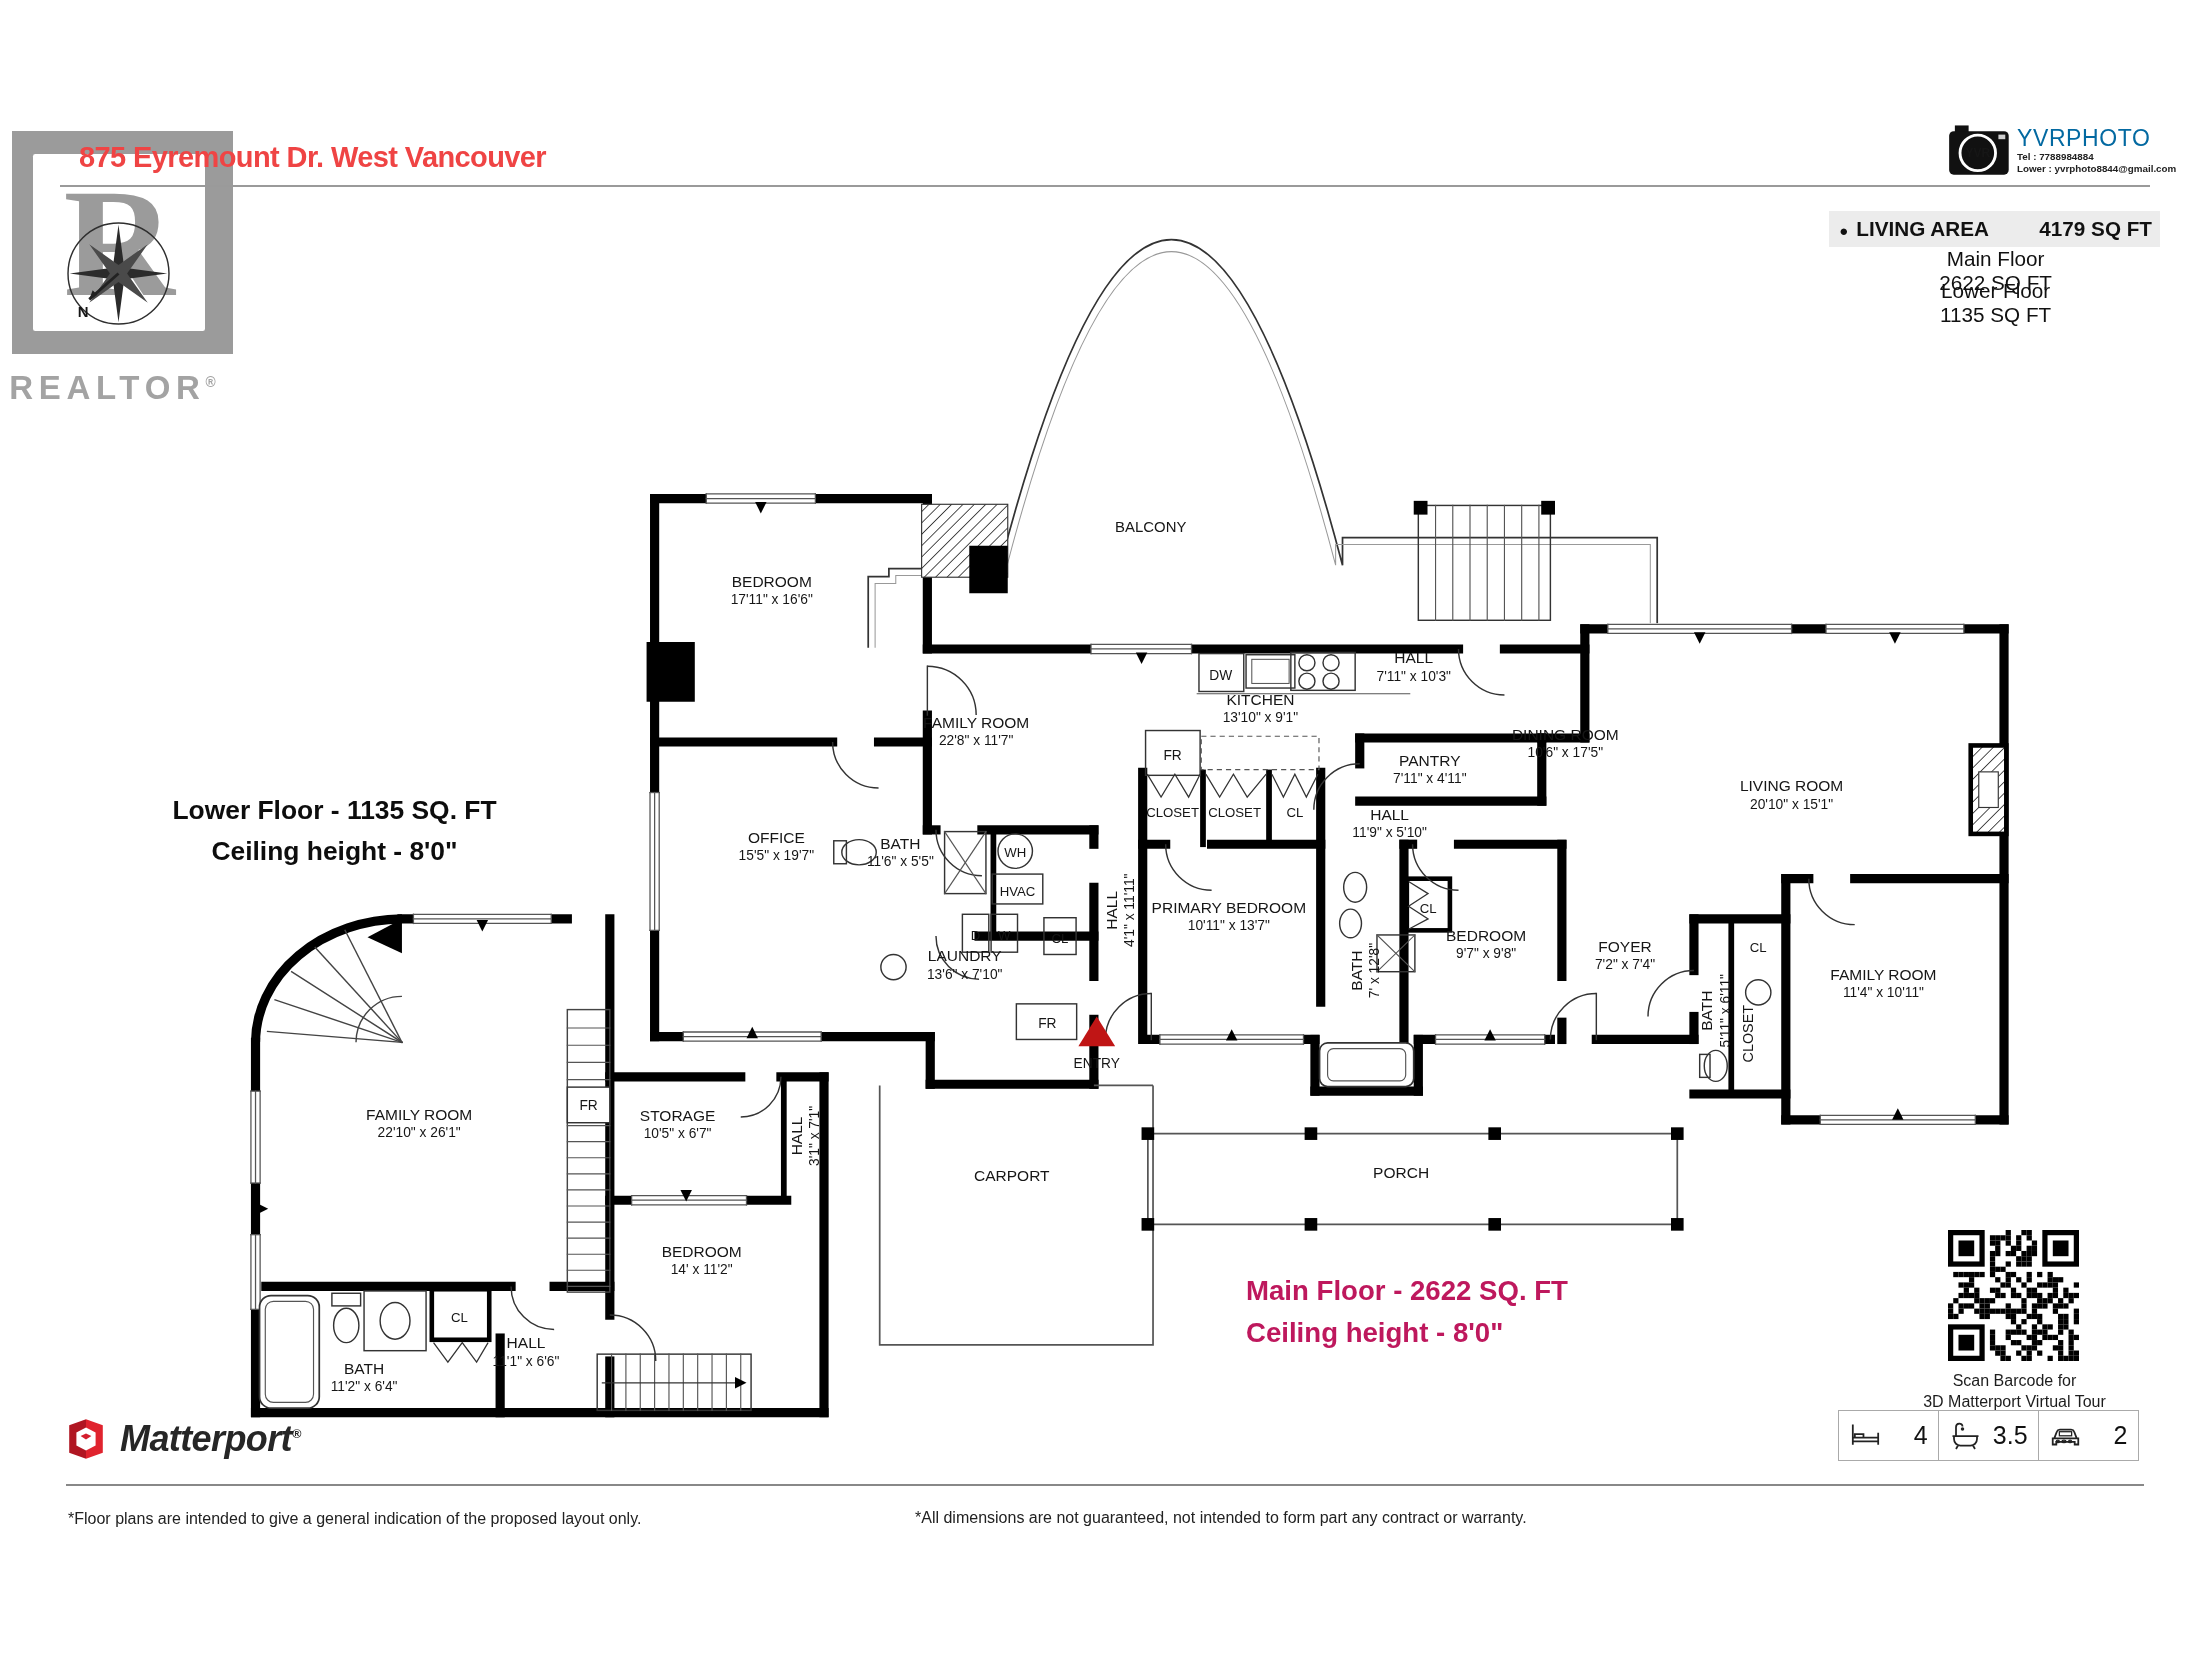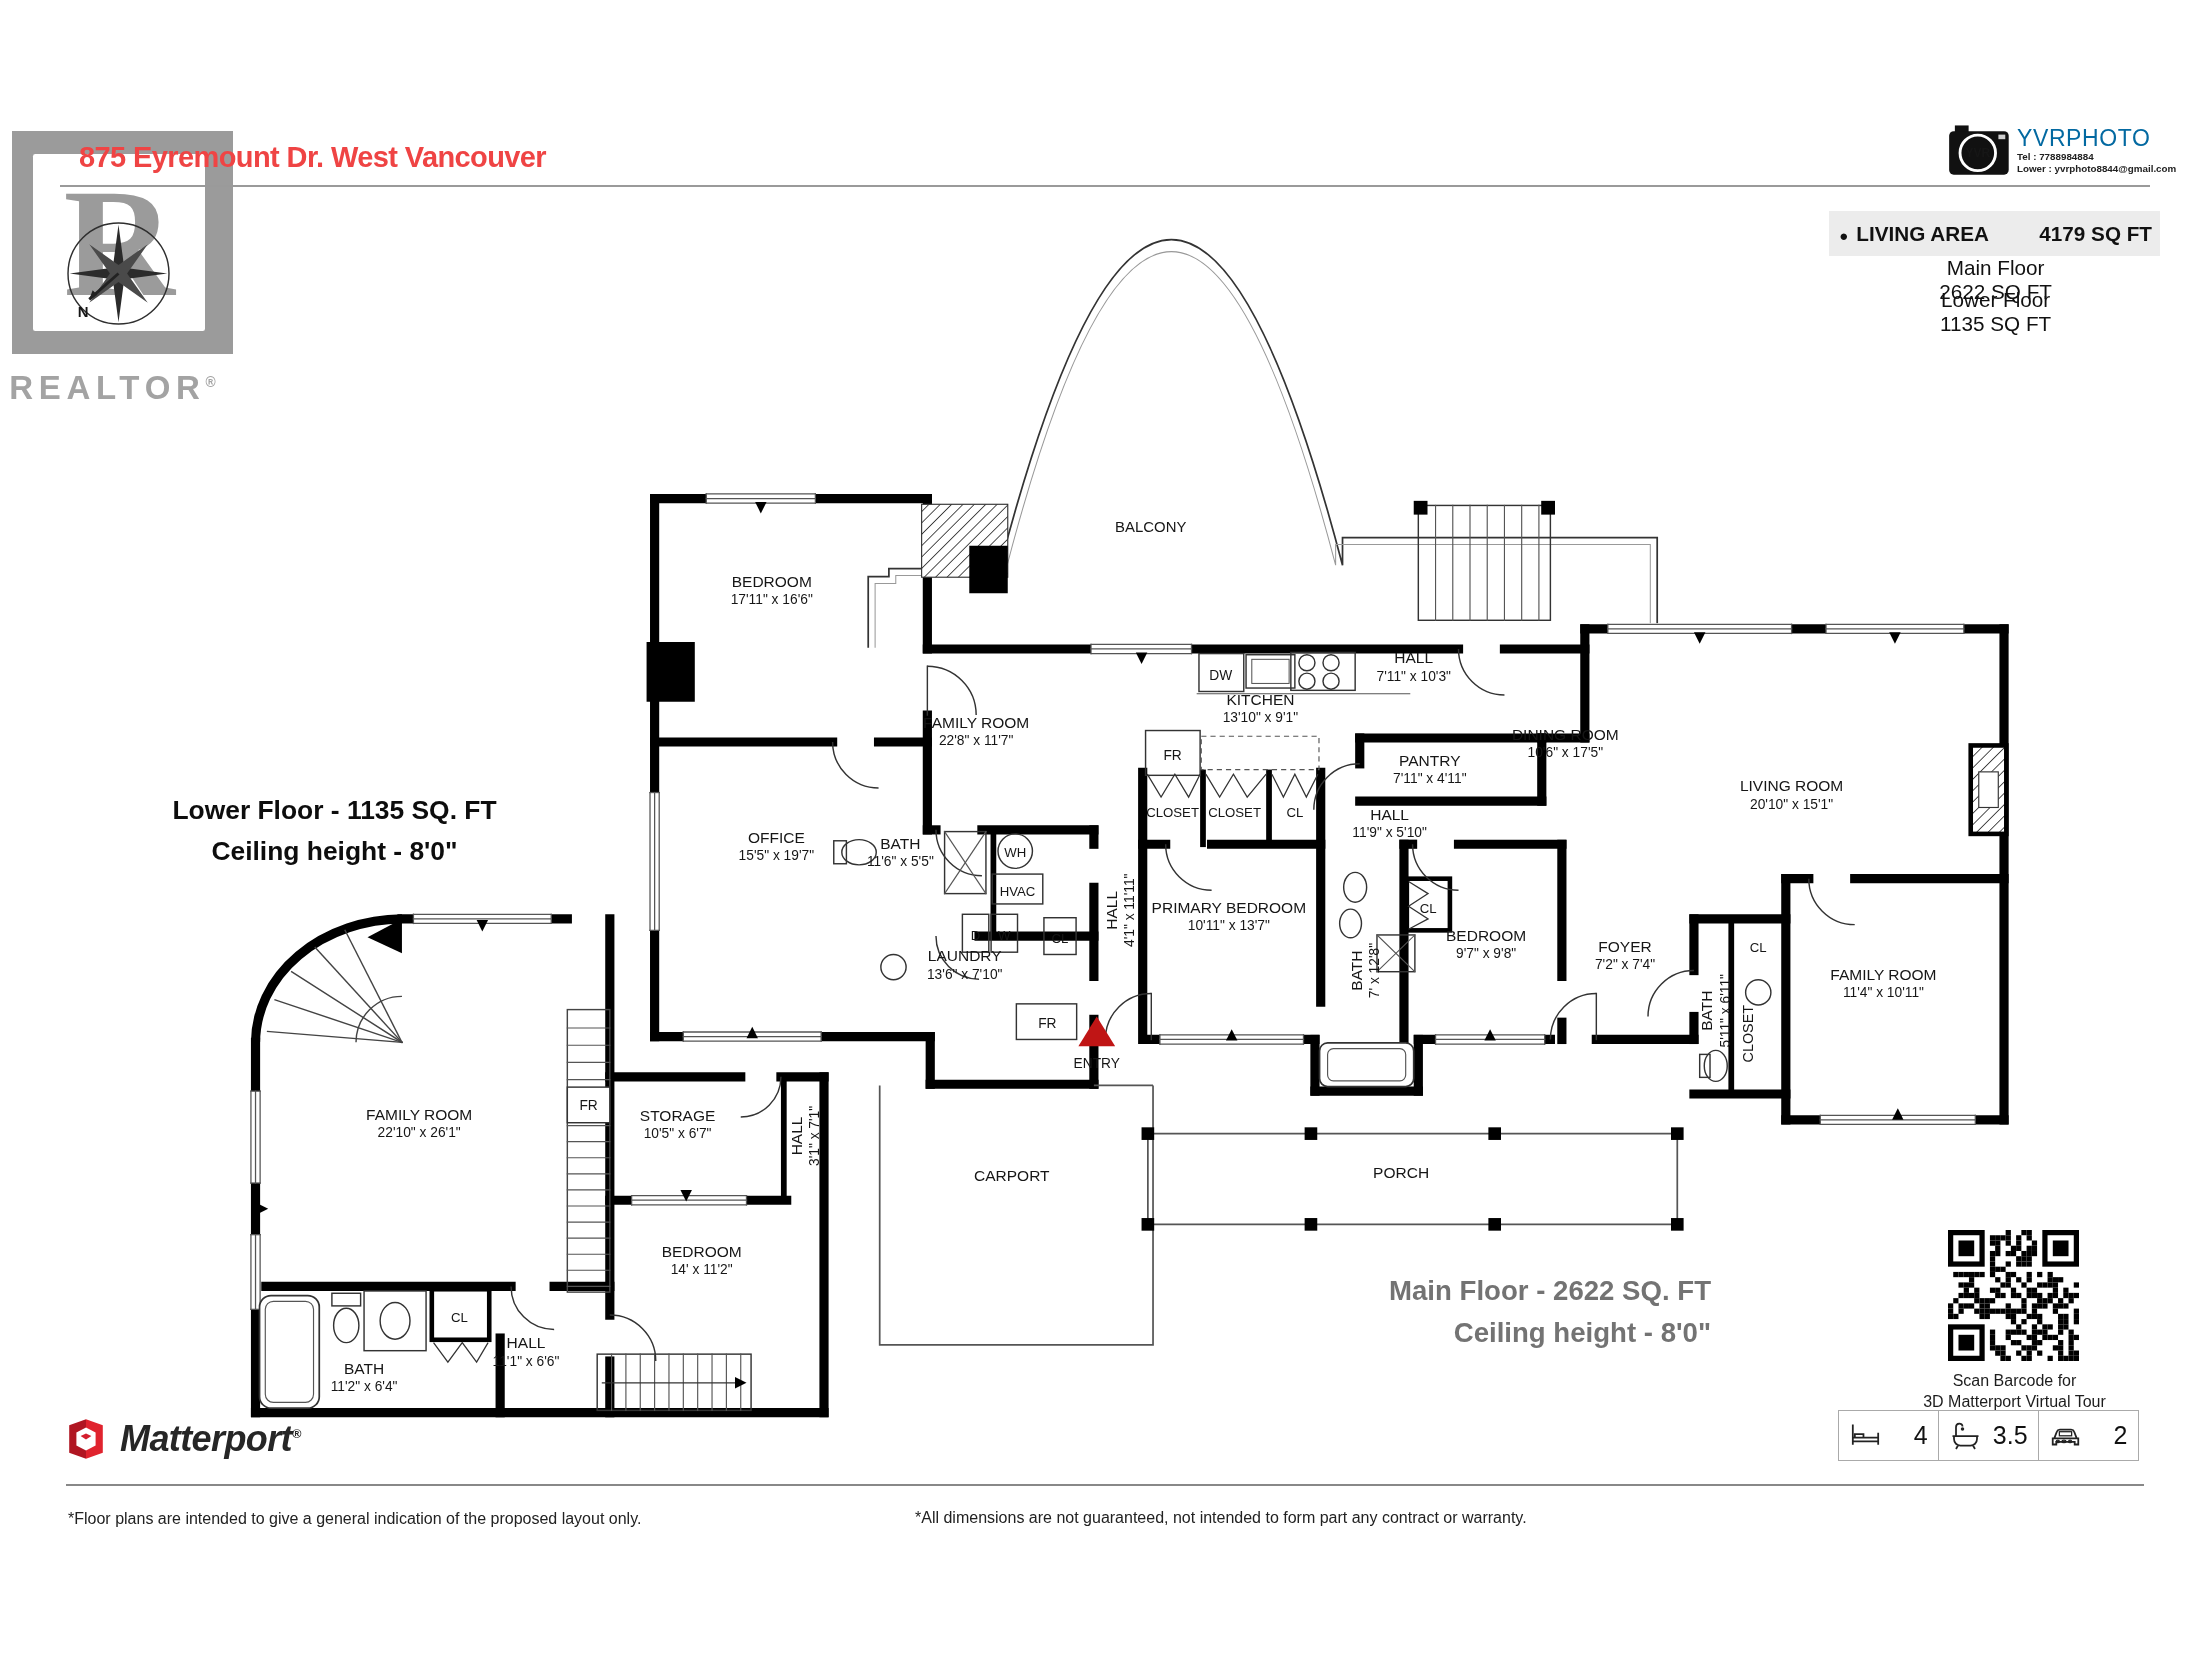--- a/index.html
+++ b/index.html
@@ -13,25 +13,25 @@
   #realtor-inner{left:33px;top:154px;width:172px;height:177px;background:#fff;border-radius:2.3px;
      display:flex;align-items:center;justify-content:center;}
   #realtor-r{font-family:"Liberation Serif",serif;font-size:154px;font-weight:bold;color:#9b9b9b;line-height:1;}
   #realtor-word{left:9.2px;top:369px;font-size:33px;font-weight:600;color:#a3a3a3;letter-spacing:5.7px;}
   #realtor-word sup{font-size:13.8px;}
   #yvr-text{left:2017px;top:127px;line-height:1;}
   #yvr-brand{font-size:23px;font-weight:normal;color:#0369a1;letter-spacing:0.6px;}
   .yvr-small{font-size:9.8px;font-weight:bold;color:#222;margin-top:2px;}
   #area-table{left:1829px;top:211px;width:331px;font-size:20.7px;}
   #area-head{display:flex;justify-content:space-between;align-items:center;background:#ececec;
-     height:45px;font-weight:bold;padding:0 8px 0 10.3px;}
+     height:36px;font-weight:bold;padding:0 8px 0 10.3px;}
   .area-row{display:flex;justify-content:space-between;align-items:center;height:32px;padding:0 8px 0 10.3px;flex-direction:column;}
   .bullet{font-size:15px;margin-right:8px;}
   #lower-title{left:102px;top:790px;width:465px;text-align:center;font-size:26.4px;font-weight:bold;line-height:41px;color:#0d0d0d;}
-  #main-title{left:1246px;top:1270px;width:465px;text-align:right;font-size:27.6px;font-weight:bold;line-height:42px;color:#737373;}
+  #main-title{left:1246px;top:1270px;width:465px;text-align:left;font-size:27.6px;font-weight:bold;line-height:42px;color:#be185d;}
   #matterport{left:68px;top:1418px;display:flex;align-items:center;}
   #matterport-name{font-size:36px;font-weight:bold;color:#262626;margin-left:16px;letter-spacing:-0.6px;font-style:italic;}
   #matterport-name sup{font-size:12.6px;}
   #qr-caption{left:1888px;top:1370px;width:253px;text-align:center;font-size:16px;line-height:21px;color:#1d1d1d;}
   #stats{left:1838px;top:1410px;display:flex;}
   .stat-cell{width:101px;height:51px;border:1.1px solid #aaa;display:flex;align-items:center;
      justify-content:space-between;padding:0 10.3px;box-sizing:border-box;margin-left:-1.1px;}
   .stat-cell:first-child{margin-left:0;}
   .stat-num{font-size:25px;color:#111;}
   .footnote{font-size:16px;color:#222;}

